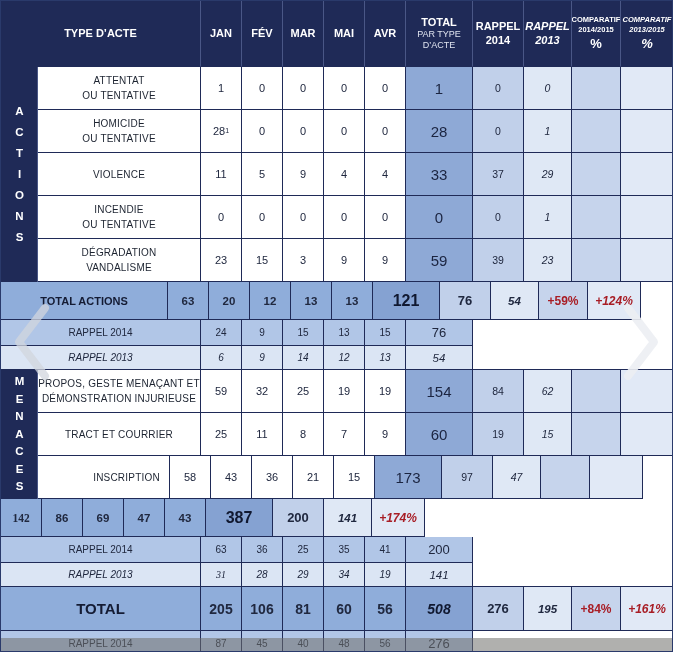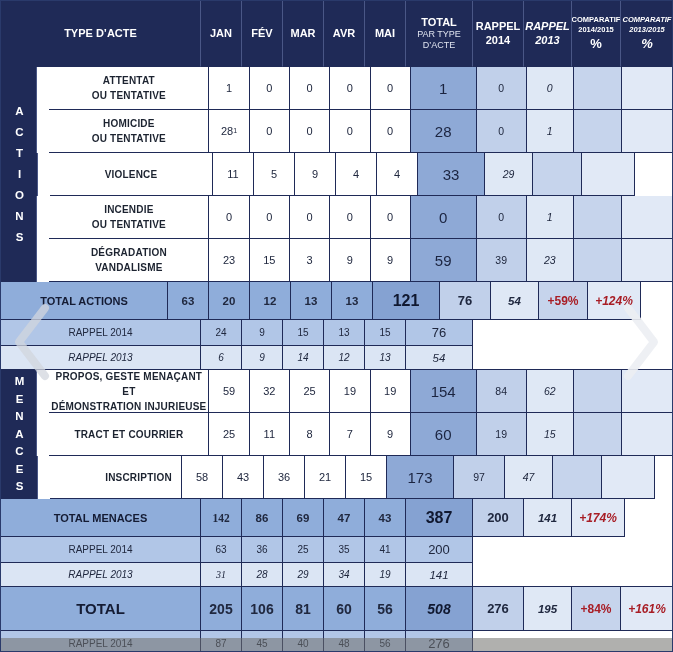--- a/index.html
+++ b/index.html
@@ -35,21 +35,21 @@
   .side{background:var(--navy);border-right:1px solid #4a5786;border-bottom:none;}
   .vlabel{
     position:absolute;left:0;width:37px;
     display:flex;flex-direction:column;align-items:center;justify-content:center;
     color:#fff;font-weight:bold;font-size:11.5px;
     pointer-events:none;
   }
   .vlabel-actions{line-height:21px;}
   .vlabel-menaces{line-height:17.5px;}
   
-  .row-type .lab{background:#fff;font-weight:bold;font-size:10px;letter-spacing:.2px;line-height:1.5;color:#1c2330;margin-left:12px;}
+  .row-type .lab{background:#fff;font-weight:normal;font-size:10px;letter-spacing:.2px;line-height:1.5;color:#1c2330;}
   .row-type .mon{background:#fff;font-size:11px;}
   .row-type .tot{background:var(--totalcol);font-size:15px;color:#1b2440;}
   .row-type .r14{background:var(--r14col);font-size:10.5px;}
   .row-type .r13{background:var(--r13col);font-size:10.5px;font-style:italic;}
   .row-type .c1{background:var(--c1col);}
   .row-type .c2{background:var(--c2col);}
   sup{font-size:7px;vertical-align:super;line-height:0;}
   
   .row-total .lab{background:var(--totalrow);font-weight:bold;font-size:11px;color:#141b33;}
   .row-total .mon{background:var(--totalrow);font-weight:bold;font-size:11.5px;}
@@ -81,22 +81,22 @@
 </head>
 <body>
 
 <div id="stage" style="--navy: #1f2a57; --totalcol: #8ea9d6; --r14col: #c1d0ea; --r13col: #dfe8f5; --c1col: #c6d4ec; --c2col: #e1e9f6; --totalrow: #8fadda; --totalcell: #85a2d2; --rap14row: #b1c6e7; --rap13row: #dbe5f4; --red: #a81d25;">
   <div id="grid">
       <div class="row row-header">
         <div class="cell " style="width: 200px; height: 66px;">TYPE D’ACTE</div>
         <div class="cell " style="width: 41px; height: 66px;">JAN</div>
         <div class="cell " style="width: 41px; height: 66px;">FÉV</div>
         <div class="cell " style="width: 41px; height: 66px;">MAR</div>
+        <div class="cell " style="width: 41px; height: 66px;">MAI</div>
         <div class="cell " style="width: 41px; height: 66px;">AVR</div>
-        <div class="cell " style="width: 41px; height: 66px;">MAI</div>
         <div class="cell " style="width: 67px; height: 66px;"><span class="hdr-stack"><span>TOTAL</span><span class="hdr-sub">PAR TYPE
 D’ACTE</span></span></div>
         <div class="cell " style="width: 51px; height: 66px;">RAPPEL
 2014</div>
         <div class="cell italic" style="width: 48px; height: 66px;">RAPPEL
 2013</div>
         <div class="cell " style="width: 49px; height: 66px;"><span class="hdr-stack"><span class="hdr-small">COMPARATIF
 2014/2015</span><span class="hdr-pct">%</span></span></div>
         <div class="cell italic" style="width: 53px; height: 66px;"><span class="hdr-stack"><span class="hdr-small">COMPARATIF
 2013/2015</span><span class="hdr-pct">%</span></span></div>
@@ -133,20 +133,21 @@
       </div>
       <div class="row row-type">
         <div class="cell side" style="width: 37px; height: 43px;"></div>
         <div class="cell lab" style="width: 163px; height: 43px;">VIOLENCE</div>
         <div class="cell mon" style="width: 41px; height: 43px;">11</div>
         <div class="cell mon" style="width: 41px; height: 43px;">5</div>
         <div class="cell mon" style="width: 41px; height: 43px;">9</div>
         <div class="cell mon" style="width: 41px; height: 43px;">4</div>
         <div class="cell mon" style="width: 41px; height: 43px;">4</div>
         <div class="cell tot" style="width: 67px; height: 43px;">33</div>
+        <div class="cell r14" style="width: 51px; height: 43px;">37</div>
         <div class="cell r13" style="width: 48px; height: 43px;">29</div>
         <div class="cell c1" style="width: 49px; height: 43px;"></div>
         <div class="cell c2 italic" style="width: 53px; height: 43px;"></div>
       </div>
       <div class="row row-type">
         <div class="cell side" style="width: 37px; height: 43px;"></div>
         <div class="cell lab" style="width: 163px; height: 43px;">INCENDIE
 OU TENTATIVE</div>
         <div class="cell mon" style="width: 41px; height: 43px;">0</div>
         <div class="cell mon" style="width: 41px; height: 43px;">0</div>
@@ -244,21 +245,20 @@
         <div class="cell mon" style="width: 41px; height: 43px;">36</div>
         <div class="cell mon" style="width: 41px; height: 43px;">21</div>
         <div class="cell mon" style="width: 41px; height: 43px;">15</div>
         <div class="cell tot" style="width: 67px; height: 43px;">173</div>
         <div class="cell r14" style="width: 51px; height: 43px;">97</div>
         <div class="cell r13" style="width: 48px; height: 43px;">47</div>
         <div class="cell c1" style="width: 49px; height: 43px;"></div>
         <div class="cell c2 italic" style="width: 53px; height: 43px;"></div>
       </div>
       <div class="row row-total">
-        <div class="cell lab" style="width: 200px; height: 38px;">TOTAL MENACES</div>
         <div class="cell mon" style="width: 41px; height: 38px; font-family: Liberation Serif, serif;">142</div>
         <div class="cell mon" style="width: 41px; height: 38px;">86</div>
         <div class="cell mon" style="width: 41px; height: 38px;">69</div>
         <div class="cell mon" style="width: 41px; height: 38px;">47</div>
         <div class="cell mon" style="width: 41px; height: 38px;">43</div>
         <div class="cell tot" style="width: 67px; height: 38px;">387</div>
         <div class="cell r14" style="width: 51px; height: 38px;">200</div>
         <div class="cell r13" style="width: 48px; height: 38px;">141</div>
         <div class="cell c2 italic pct" style="width: 53px; height: 38px;">+174%</div>
       </div>

